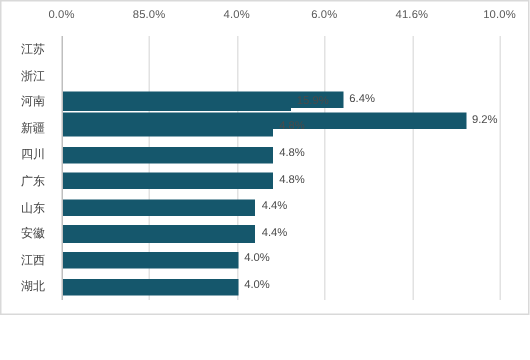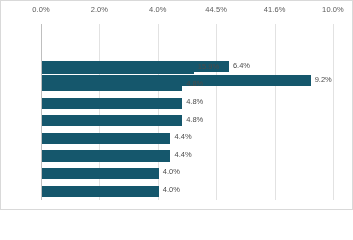--- a/index.html
+++ b/index.html
@@ -116,27 +116,39 @@
     white-space: nowrap;
   }
 </style>
 </head>
 <body>
 
 <div id="chart-frame">
 
   <div id="x-axis">
       <div class="x-tick-label" style="left: 0px;">0.0%</div>
-      <div class="x-tick-label" style="left: 58.4px;">2.0%</div>
+      <div class="x-tick-label" style="left: 58.4px;">85.0%</div>
       <div class="x-tick-label" style="left: 116.8px;">4.0%</div>
-      <div class="x-tick-label" style="left: 175.2px;">44.5%</div>
+      <div class="x-tick-label" style="left: 175.2px;">6.0%</div>
       <div class="x-tick-label" style="left: 233.6px;">41.6%</div>
       <div class="x-tick-label" style="left: 292px;">10.0%</div>
     </div>
 
+  <div id="cat-labels">
+      <div class="cat-label" style="top: 0px; height: 17.6px; line-height: 17.6px;">江苏</div>
+      <div class="cat-label" style="top: 17.6px; height: 17.6px; line-height: 17.6px;">浙江</div>
+      <div class="cat-label" style="top: 35.2px; height: 17.6px; line-height: 17.6px;">河南</div>
+      <div class="cat-label" style="top: 52.8px; height: 17.6px; line-height: 17.6px;">新疆</div>
+      <div class="cat-label" style="top: 70.4px; height: 17.6px; line-height: 17.6px;">四川</div>
+      <div class="cat-label" style="top: 88px; height: 17.6px; line-height: 17.6px;">广东</div>
+      <div class="cat-label" style="top: 105.6px; height: 17.6px; line-height: 17.6px;">山东</div>
+      <div class="cat-label" style="top: 123.2px; height: 17.6px; line-height: 17.6px;">安徽</div>
+      <div class="cat-label" style="top: 140.8px; height: 17.6px; line-height: 17.6px;">江西</div>
+      <div class="cat-label" style="top: 158.4px; height: 17.6px; line-height: 17.6px;">湖北</div>
+    </div>
 
   <div id="plot-area">
     <div id="gridlines">
         <div class="gridline" style="left: 58.4px;"></div>
         <div class="gridline" style="left: 116.8px;"></div>
         <div class="gridline" style="left: 175.2px;"></div>
         <div class="gridline" style="left: 233.6px;"></div>
         <div class="gridline" style="left: 292px;"></div>
       </div>
     <div id="axis-line"></div>

